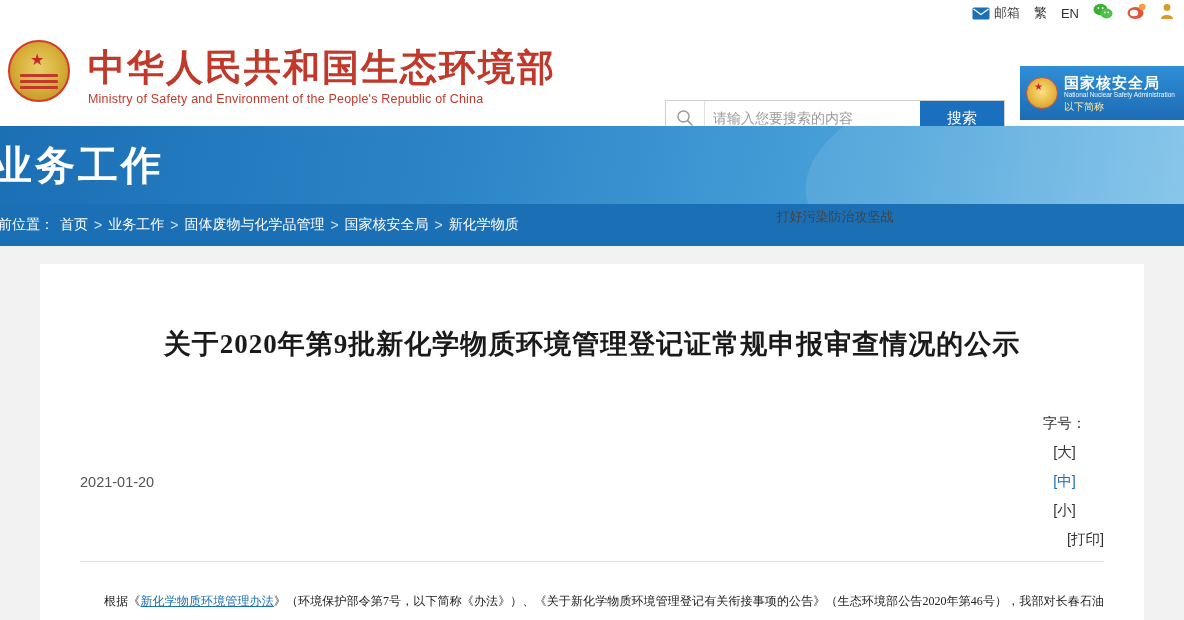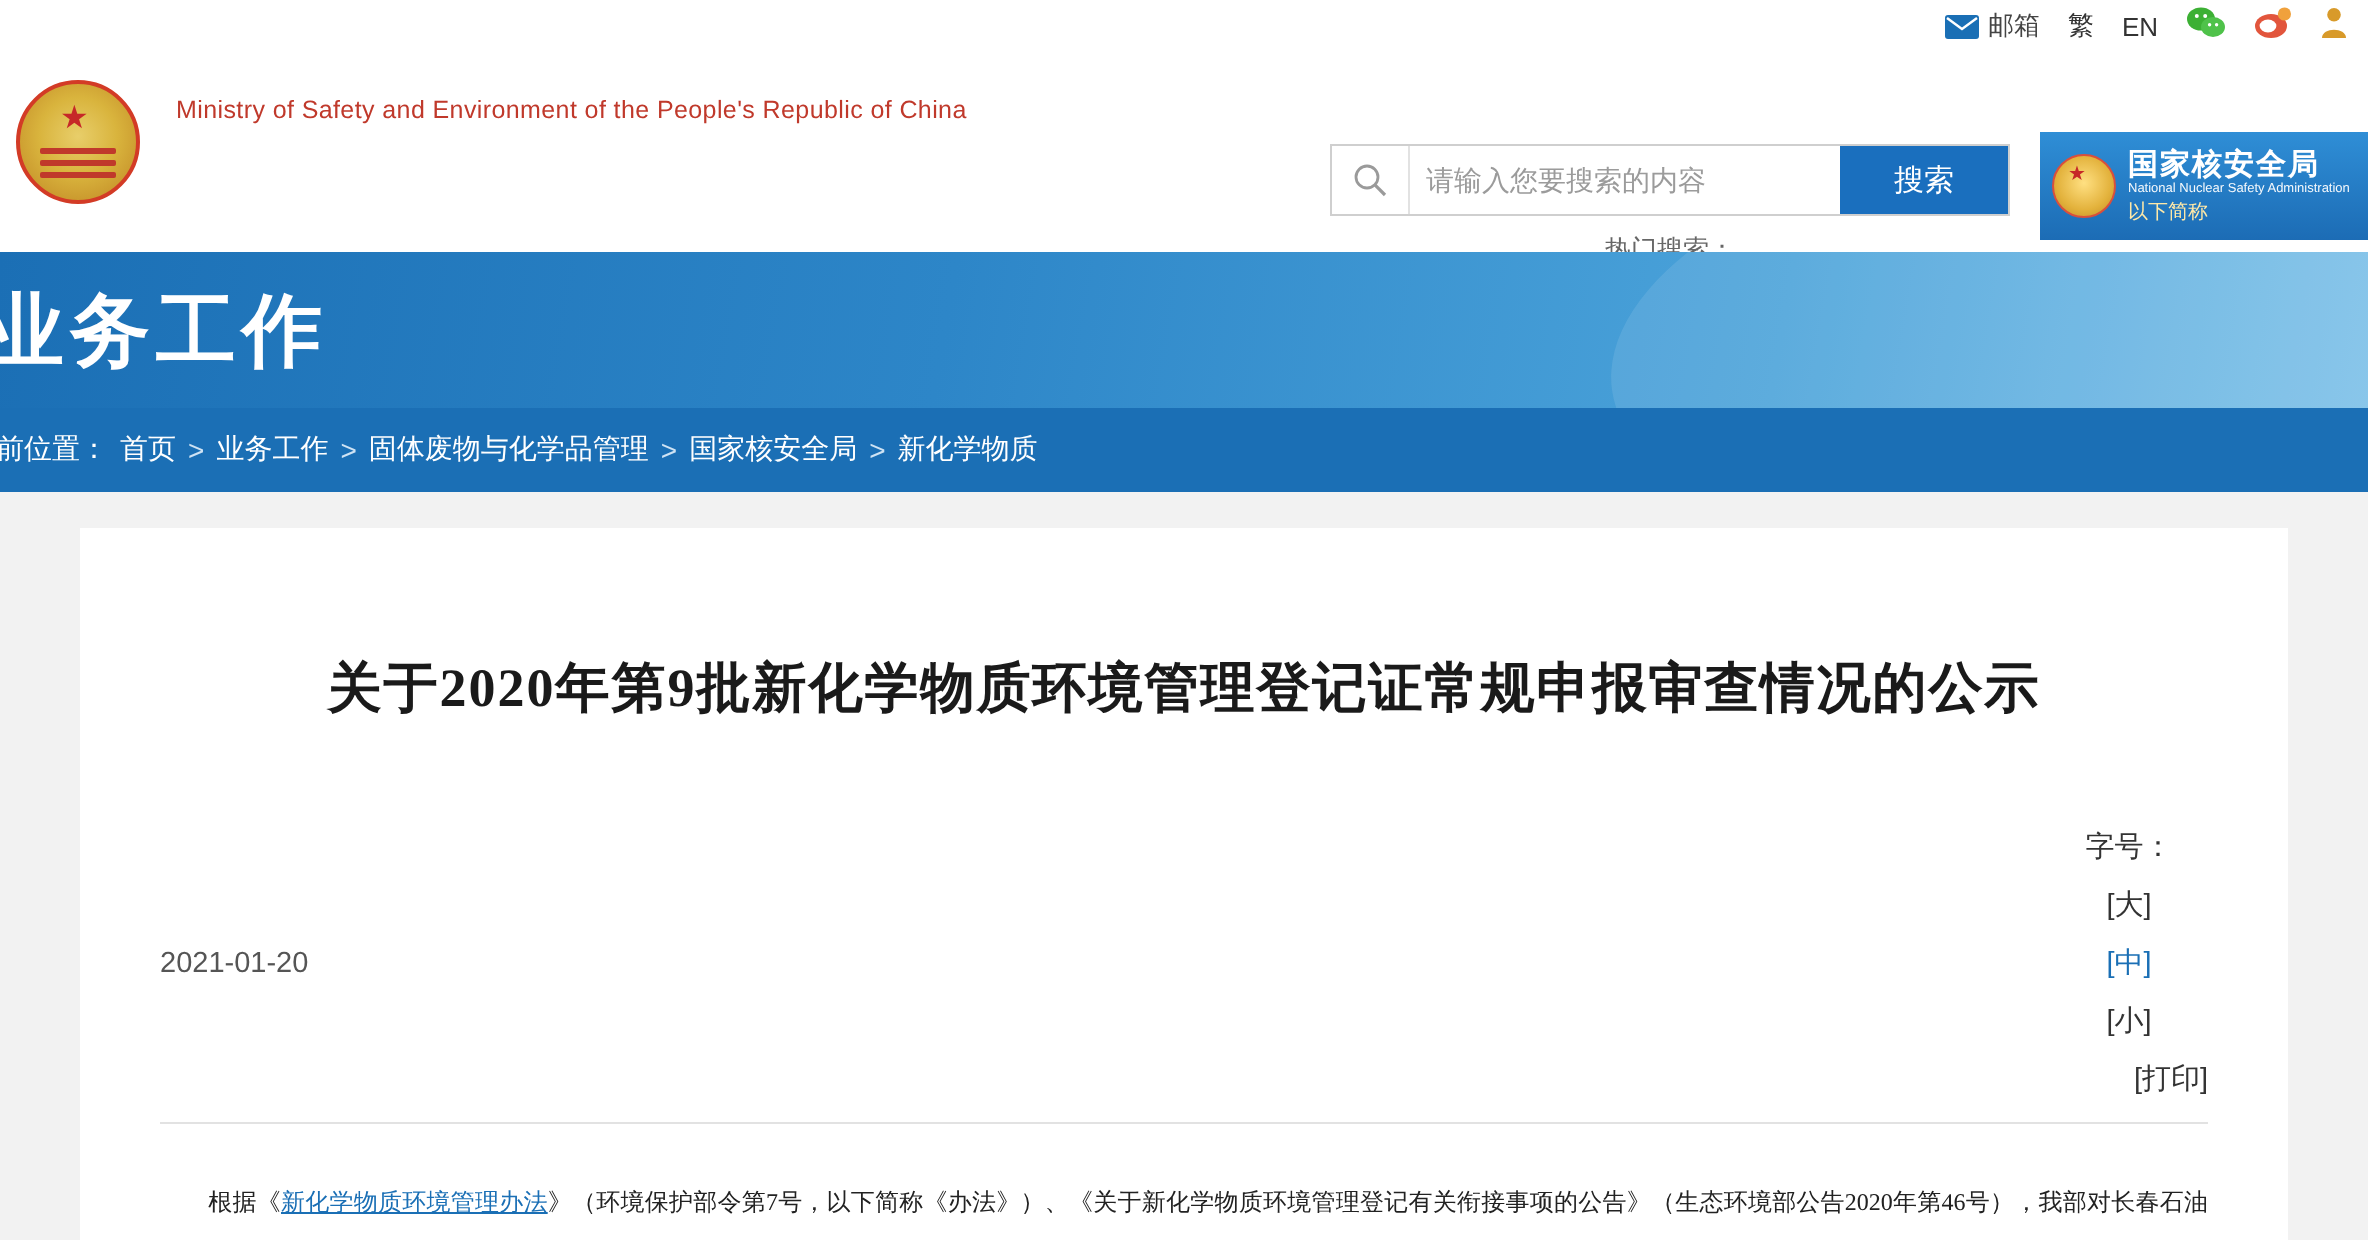--- a/index.html
+++ b/index.html
@@ -109,20 +109,21 @@
     left: 665px;
     top: 46px;
     width: 340px;
   }
   .search-box {
     display: flex;
     height: 36px;
     border: 1px solid #cfcfcf;
     box-sizing: border-box;
     background: #fff;
+    margin-top: 28px;
   }
   .search-icon-wrap {
     width: 38px;
     display: flex;
     align-items: center;
     justify-content: center;
     border-right: 1px solid #e2e2e2;
   }
   .search-input {
     flex: 1;
@@ -349,20 +350,21 @@
 <div class="header">
   <div class="emblem">
     <div class="circle"></div>
     <div class="star">★</div>
     <div class="bar b1"></div>
     <div class="bar b2"></div>
     <div class="bar b3"></div>
   </div>
 
   <div class="title-block">
+    <div class="site-title-cn">中华人民共和国生态环境部</div>
     <div class="site-title-en">Ministry of Safety and Environment of the People's Republic of China</div>
   </div>
 
   <div class="search-area">
     <div class="search-box">
       <span class="search-icon-wrap">
         <svg width="18" height="18" viewBox="0 0 18 18">
             <circle cx="7.5" cy="7.5" r="5.5" stroke="#9a9a9a" stroke-width="1.4" fill="none"></circle>
             <line x1="11.6" y1="11.6" x2="16.5" y2="16.5" stroke="#9a9a9a" stroke-width="1.6"></line>
           </svg>

